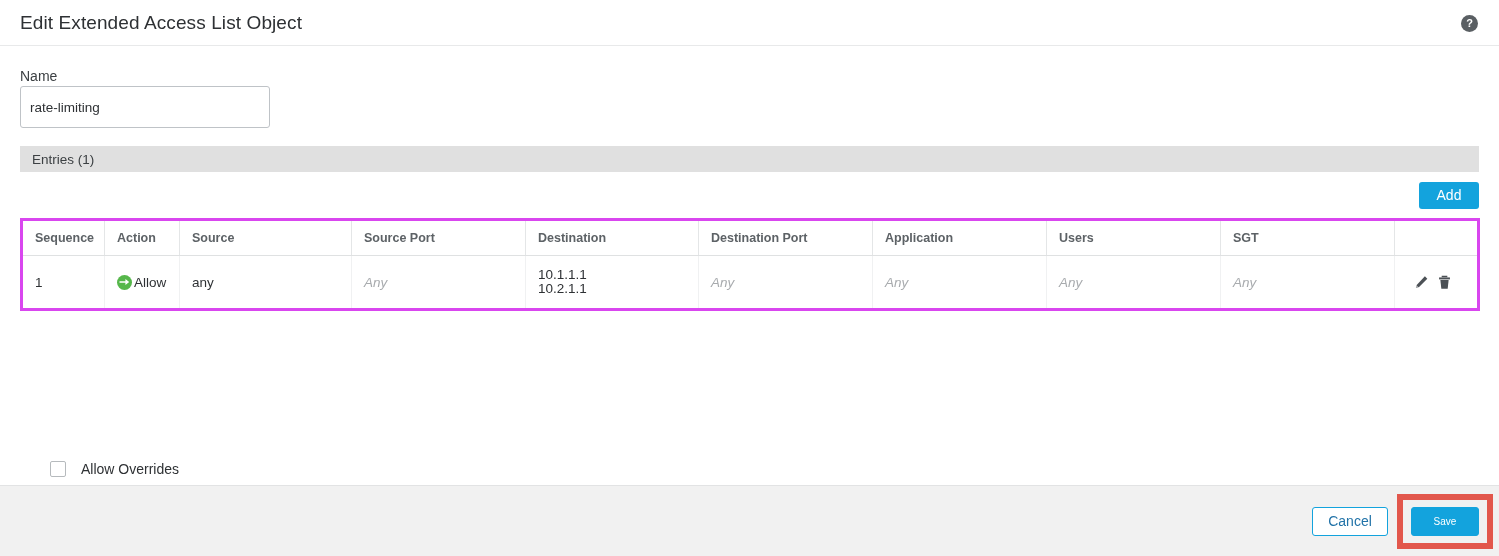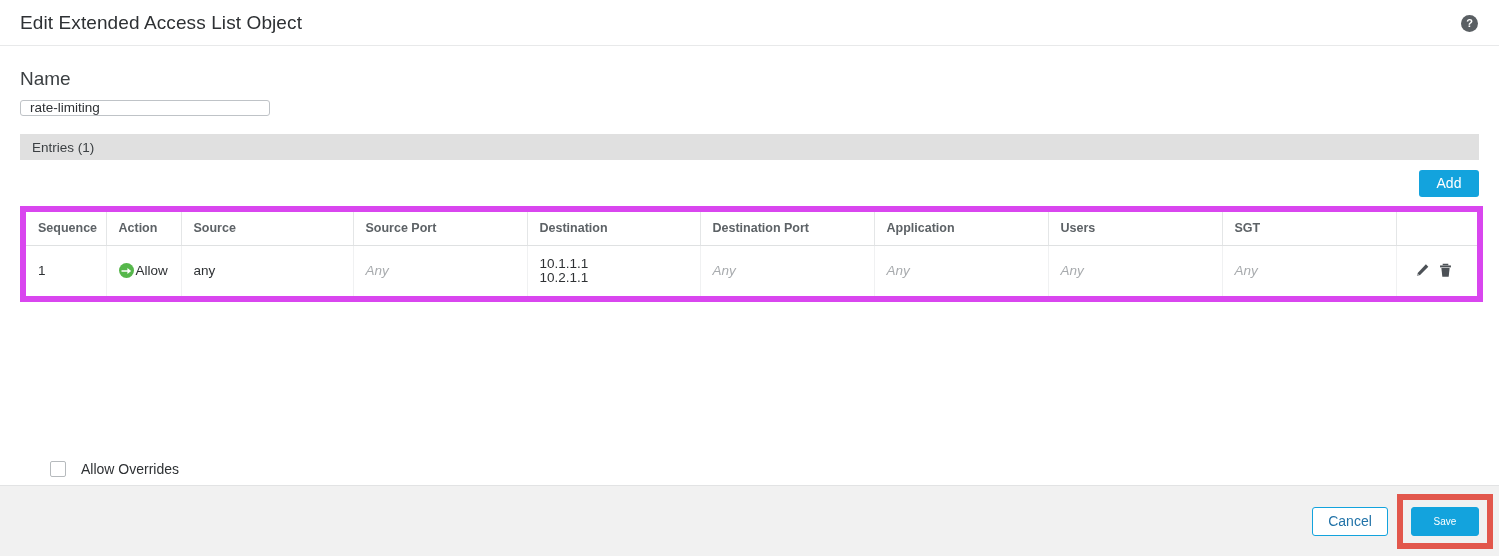--- a/index.html
+++ b/index.html
@@ -60,28 +60,28 @@
   
   .dialog-body {
     flex: 1;
     position: relative;
     padding: 0 20px;
     background: #ffffff;
   }
 
   .field-group { padding-top: 22px; }
   .field-label {
-    font-size: 19px;
+    font-size: 14px;
     color: #3c4043;
-    margin-bottom: 8px;
+    margin-bottom: 2px;
     display: block;
   }
   .name-input {
     width: 250px;
-    height: 16px;
+    height: 42px;
     border: 1px solid #bfc3c7;
     border-radius: 3px;
     padding: 0 9px;
     font-size: 13.5px;
     font-family: "Liberation Sans", sans-serif;
     color: #2e3134;
     background: #ffffff;
     outline: none;
   }
 
@@ -117,21 +117,21 @@
     cursor: pointer;
     line-height: 27px;
   }
 
   
   .entries-table {
     margin-top: 9px;
     width: 1459px;
     border-collapse: collapse;
     table-layout: fixed;
-    border: 6px solid #d946ef;
+    border: 3px solid #d946ef;
   }
   .entries-table th {
     height: 36px;
     text-align: left;
     font-size: 12.5px;
     font-weight: bold;
     color: #5d6266;
     padding: 0 0 0 12px;
     border-right: 1px solid #e4e6e7;
     border-bottom: 1px solid #dfe1e2;

